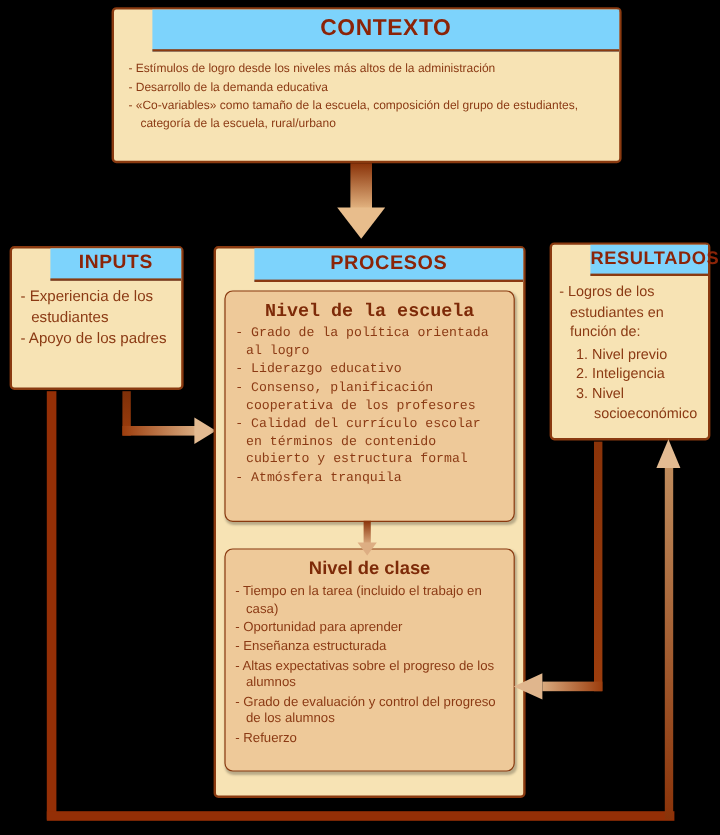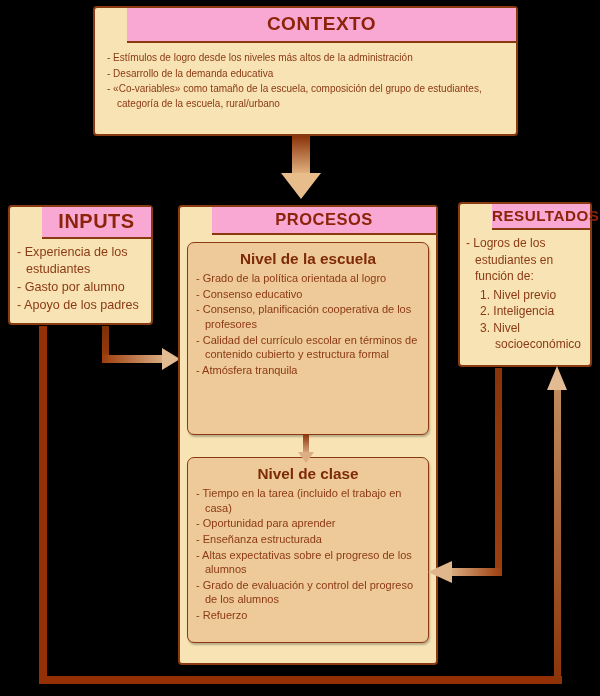--- a/index.html
+++ b/index.html
@@ -15,21 +15,21 @@
   
   .box{
     position:absolute;
     background:#f7e3b4;
     border:2px solid #8a3a10;
     border-radius:4px;
     box-sizing:border-box;
     box-shadow:1px 2px 3px rgba(0,0,0,.45);
   }
   .box-head{
-    background:#f9a8d4;
+    background:#7dd3fc;
     border-bottom:2px solid #8a3a10;
     color:#8b2408;
     font-weight:bold;
     text-align:center;
     letter-spacing:.5px;
     padding:3px 0 4px 0;
     margin-left:32px;
   }
   .box-body{
     color:#8b3a14;
@@ -43,21 +43,21 @@
   }
 
   
   #contexto{left:93px;top:6px;width:425px;height:130px;}
   #contexto .box-head{font-size:19px;padding:5px 0 6px 0;}
   #contexto .box-body{font-size:10px;line-height:1.47;padding:8px 12px;}
   #contexto .box-body li{padding-left:10px;text-indent:-10px;}
 
   
   #inputs{left:8px;top:205px;width:145px;height:120px;}
-  #inputs .box-head{font-size:20px;}
+  #inputs .box-head{font-size:16px;}
   #inputs .box-body{font-size:12.6px;line-height:1.36;padding:5px 7px;}
 
   
   #resultados{left:458px;top:202px;width:134px;height:165px;}
   #resultados .box-head{font-size:15.2px;}
   #resultados .box-body{font-size:12px;line-height:1.38;padding:5px 6px;}
   #resultados ol{list-style:none;margin:2px 0 0 0;padding:0 0 0 14px;counter-reset:rn;}
   #resultados ol li{padding-left:15px;text-indent:-15px;margin:0;}
   #resultados ol li::before{counter-increment:rn;content:counter(rn) ". ";}
 
@@ -77,21 +77,21 @@
   }
   .subbox h3{
     margin:2px 0 3px 0;
     text-align:center;
     font-size:15.3px;
     font-weight:bold;
     color:#7d2a08;
   }
   .subbox ul{list-style:none;margin:0;padding:0;font-size:11px;line-height:1.33;}
   .subbox li{padding-left:9px;text-indent:-9px;margin:0 0 1px 0;}
-  #escuela{height:193px;}
+  #escuela{height:193px;font-family:Liberation Mono, monospace;}
   #clase{height:186px;margin-top:22px;}
 
   
   .arrow-shaft{position:absolute;}
   .tri{position:absolute;width:0;height:0;}
 
   
   #a-ctx-shaft{left:292px;top:136px;width:18px;height:38px;
     background:linear-gradient(to bottom,#8a3309,#e3b481);}
   #a-ctx-head{left:281px;top:173px;
@@ -151,39 +151,38 @@
   </div>
 
   <div class="arrow-shaft" id="a-ctx-shaft"></div>
   <div class="tri" id="a-ctx-head"></div>
 
   <div class="box" id="inputs">
     <div class="box-head">INPUTS</div>
     <div class="box-body">
       <ul>
         <li>- Experiencia de los estudiantes</li>
-        <li>- Gasto por alumno</li>
         <li>- Apoyo de los padres</li>
       </ul>
     </div>
   </div>
 
   <div class="arrow-shaft" id="a-in-v"></div>
   <div class="arrow-shaft" id="a-in-h"></div>
   <div class="tri" id="a-in-head"></div>
 
   <div class="box" id="procesos">
     <div class="box-head">PROCESOS</div>
     <div class="box-body">
 
       <div class="subbox" id="escuela">
         <h3>Nivel de la escuela</h3>
         <ul>
           <li>- Grado de la política orientada al logro</li>
-          <li>- Consenso educativo</li>
+          <li>- Liderazgo educativo</li>
           <li>- Consenso, planificación cooperativa de los profesores</li>
           <li>- Calidad del currículo escolar en términos de contenido cubierto y estructura formal</li>
           <li>- Atmósfera tranquila</li>
         </ul>
       </div>
 
       <div class="subbox" id="clase">
         <h3>Nivel de clase</h3>
         <ul>
           <li>- Tiempo en la tarea (incluido el trabajo en casa)</li>

